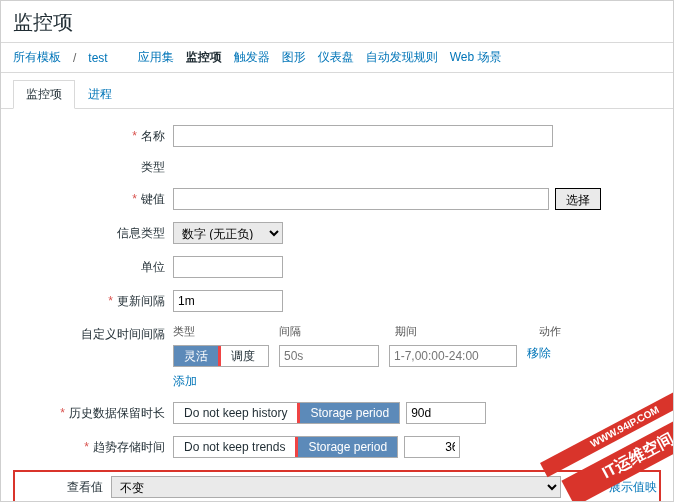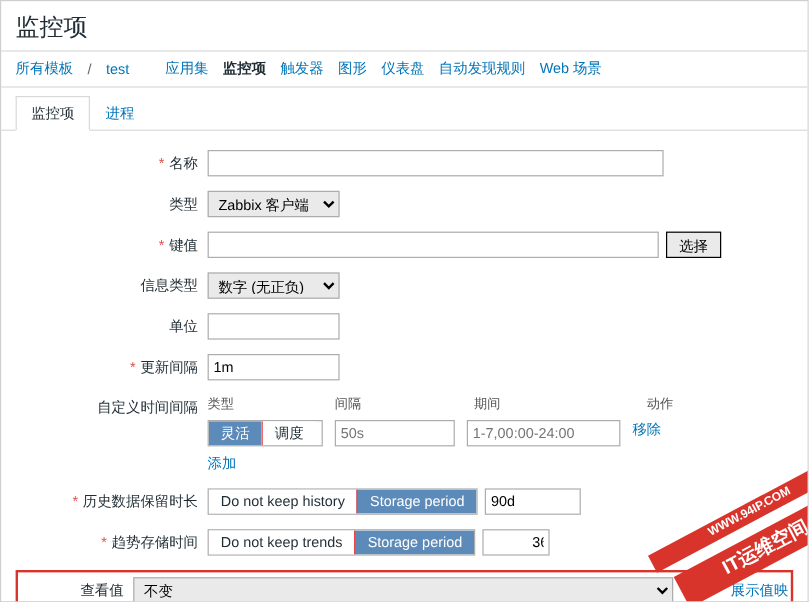--- a/index.html
+++ b/index.html
@@ -123,21 +123,21 @@
     padding: 3px 10px;
     font-size: 12px;
     cursor: pointer;
     line-height: 14px;
     background: #fff;
   }
   .seg span.sel {
     background: #5c8ab9;
     color: #fff;
   }
-  .seg span + span { border-left: 1px solid #ef4444; }
+  .seg span + span { border-left: 3px solid #ef4444; }
   .disabled-input {
     background: #f3f3f3;
     color: #999;
   }
   .link-action {
     color: #0275b8;
     cursor: pointer;
     font-size: 12px;
   }
   .select-wide { width: 450px; }
@@ -213,25 +213,20 @@
 
   <div class="form-row">
     <div class="form-label"><span class="req">*</span><span>名称</span></div>
     <div class="form-ctrl">
           <input type="text" class="input-lg" value="" style="">
         </div>
   </div>
 
   <div class="form-row">
     <div class="form-label"><span>类型</span></div>
-    <div class="form-ctrl">
-      <select class="select-md">
-        <option>Zabbix 客户端</option>
-      </select>
-    </div>
   </div>
 
   <div class="form-row">
     <div class="form-label"><span class="req">*</span><span>键值</span></div>
     <div class="form-ctrl">
       <input type="text" class="input-xl" value="" style="">
       <button class="btn">选择</button>
     </div>
   </div>
 

